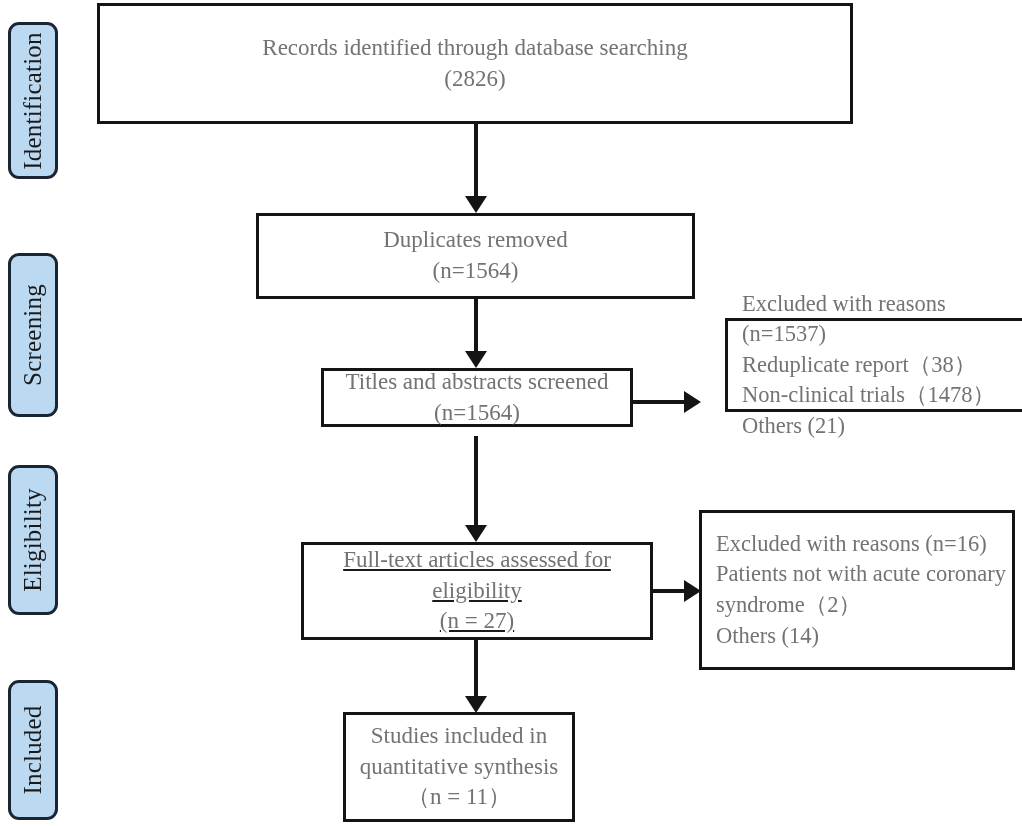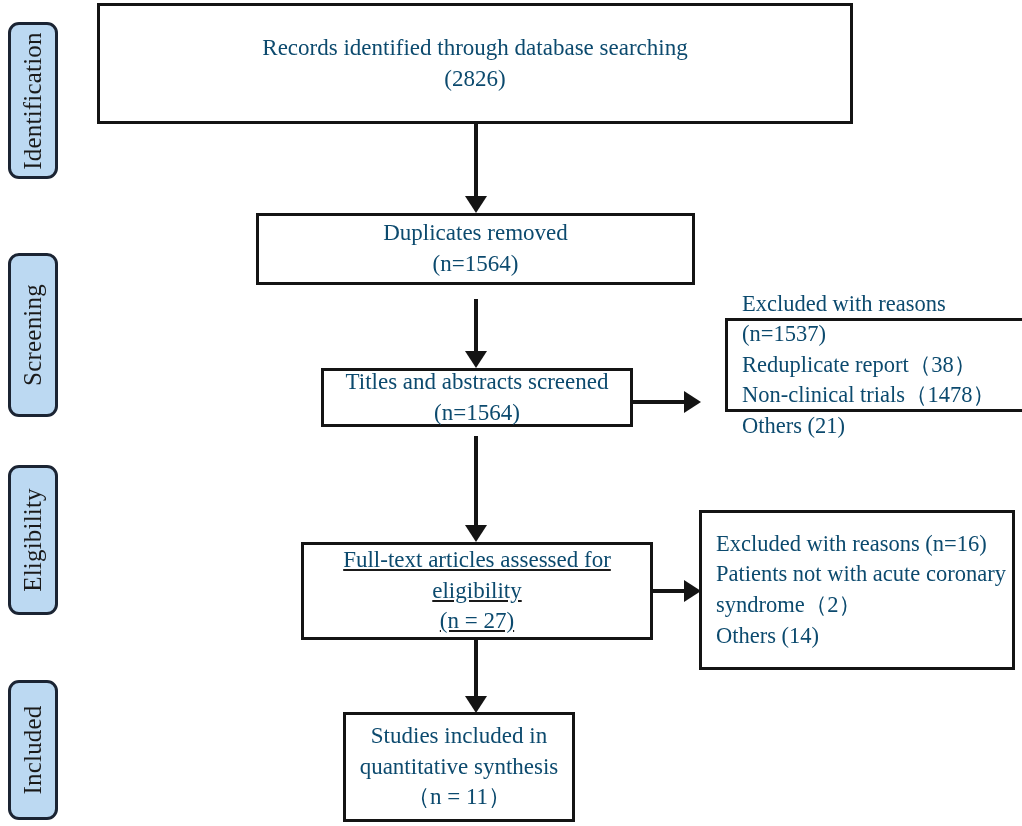--- a/index.html
+++ b/index.html
@@ -55,21 +55,21 @@
     text-align: center;
   }
   .flow-box.left-box {
     justify-content: flex-start;
     text-align: left;
   }
   .flow-box .box-text {
     width: 100%;
     font-size: 23px;
     line-height: 1.33;
-    color: #0c4a6e;
+    color: #737373;
     white-space: pre-line;
     font-family: "Liberation Serif", "DejaVu Serif", serif;
   }
   .flow-box.left-box .box-text {
     padding-left: 14px;
     padding-right: 6px;
     font-size: 22.5px;
     line-height: 1.36;
   }
 
@@ -123,21 +123,21 @@
   </div>
 
   <div class="flow-box center-box" style="left:97px; top:3px; width:756px; height:121px;">
     <span class="box-text">Records identified through database searching
 (2826)</span>
   </div>
 
   <div class="v-line" style="left:474px; top:124px; height:72px;"></div>
   <div class="arrow-down" style="left:465px; top:196px;"></div>
 
-  <div class="flow-box center-box" style="left:256px; top:213px; width:439px; height:72px;">
+  <div class="flow-box center-box" style="left:256px; top:213px; width:439px; height:86px;">
     <span class="box-text">Duplicates removed
 (n=1564)</span>
   </div>
 
   <div class="v-line" style="left:474px; top:299px; height:52px;"></div>
   <div class="arrow-down" style="left:465px; top:351px;"></div>
 
   <div class="flow-box center-box" style="left:321px; top:368px; width:312px; height:59px;">
     <span class="box-text">Titles and abstracts screened
 (n=1564)</span>

